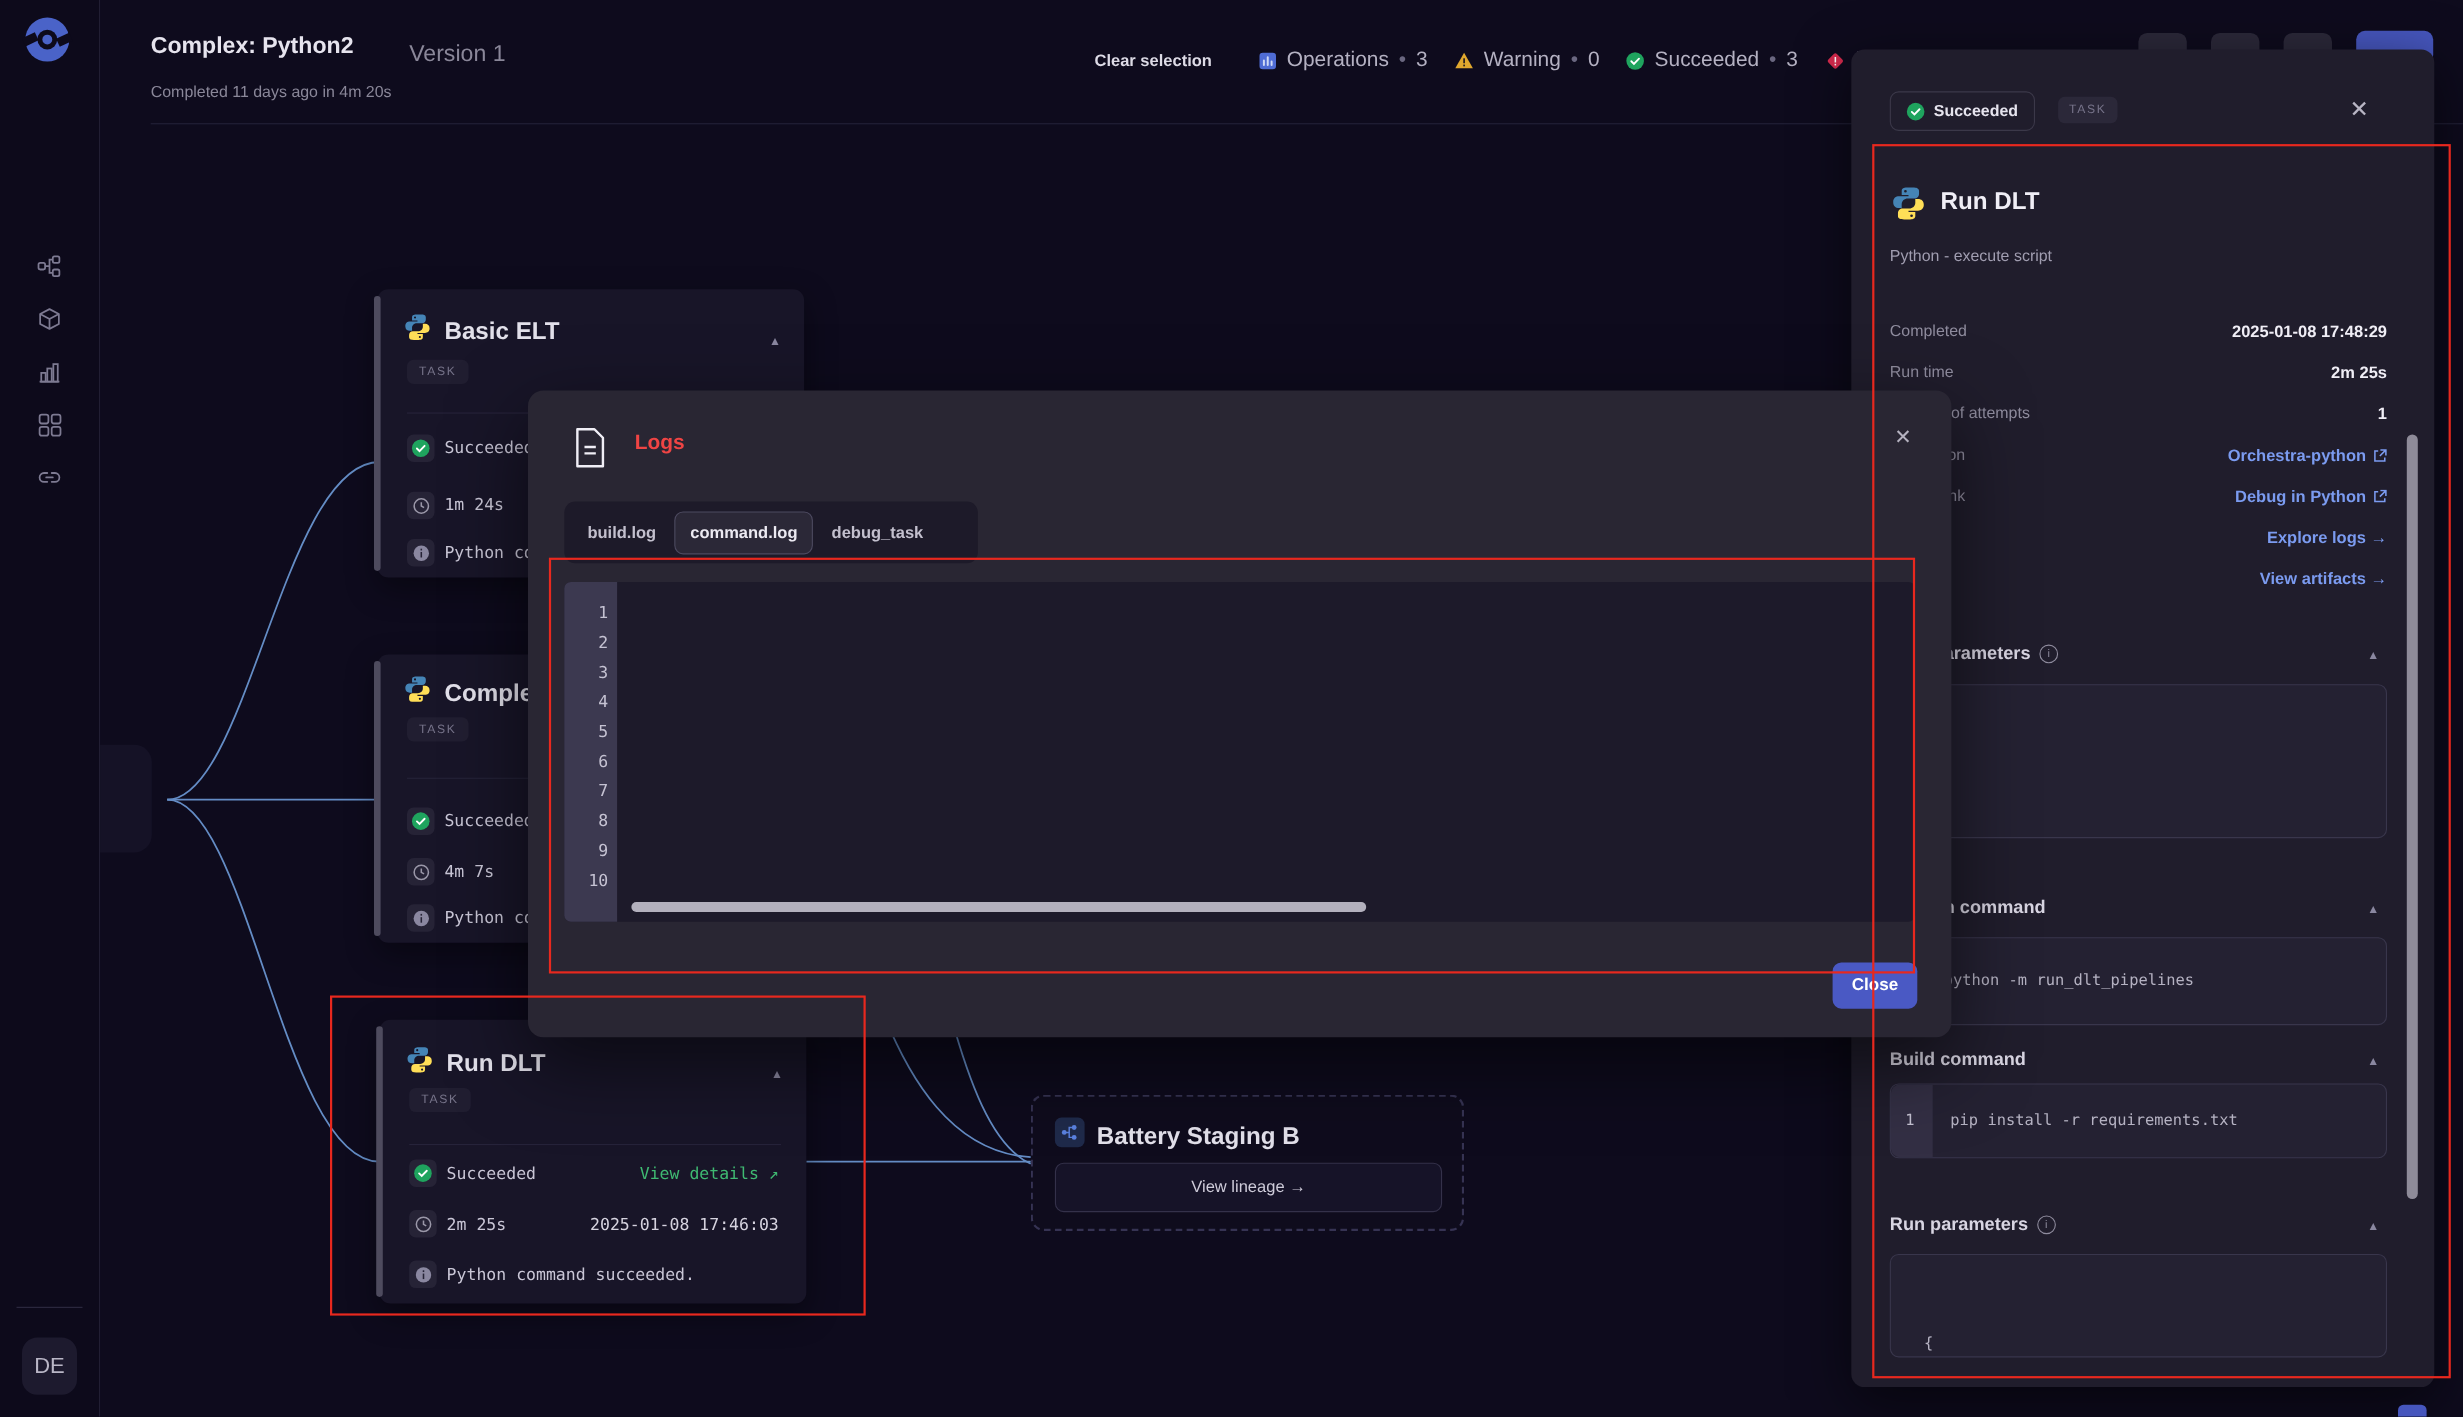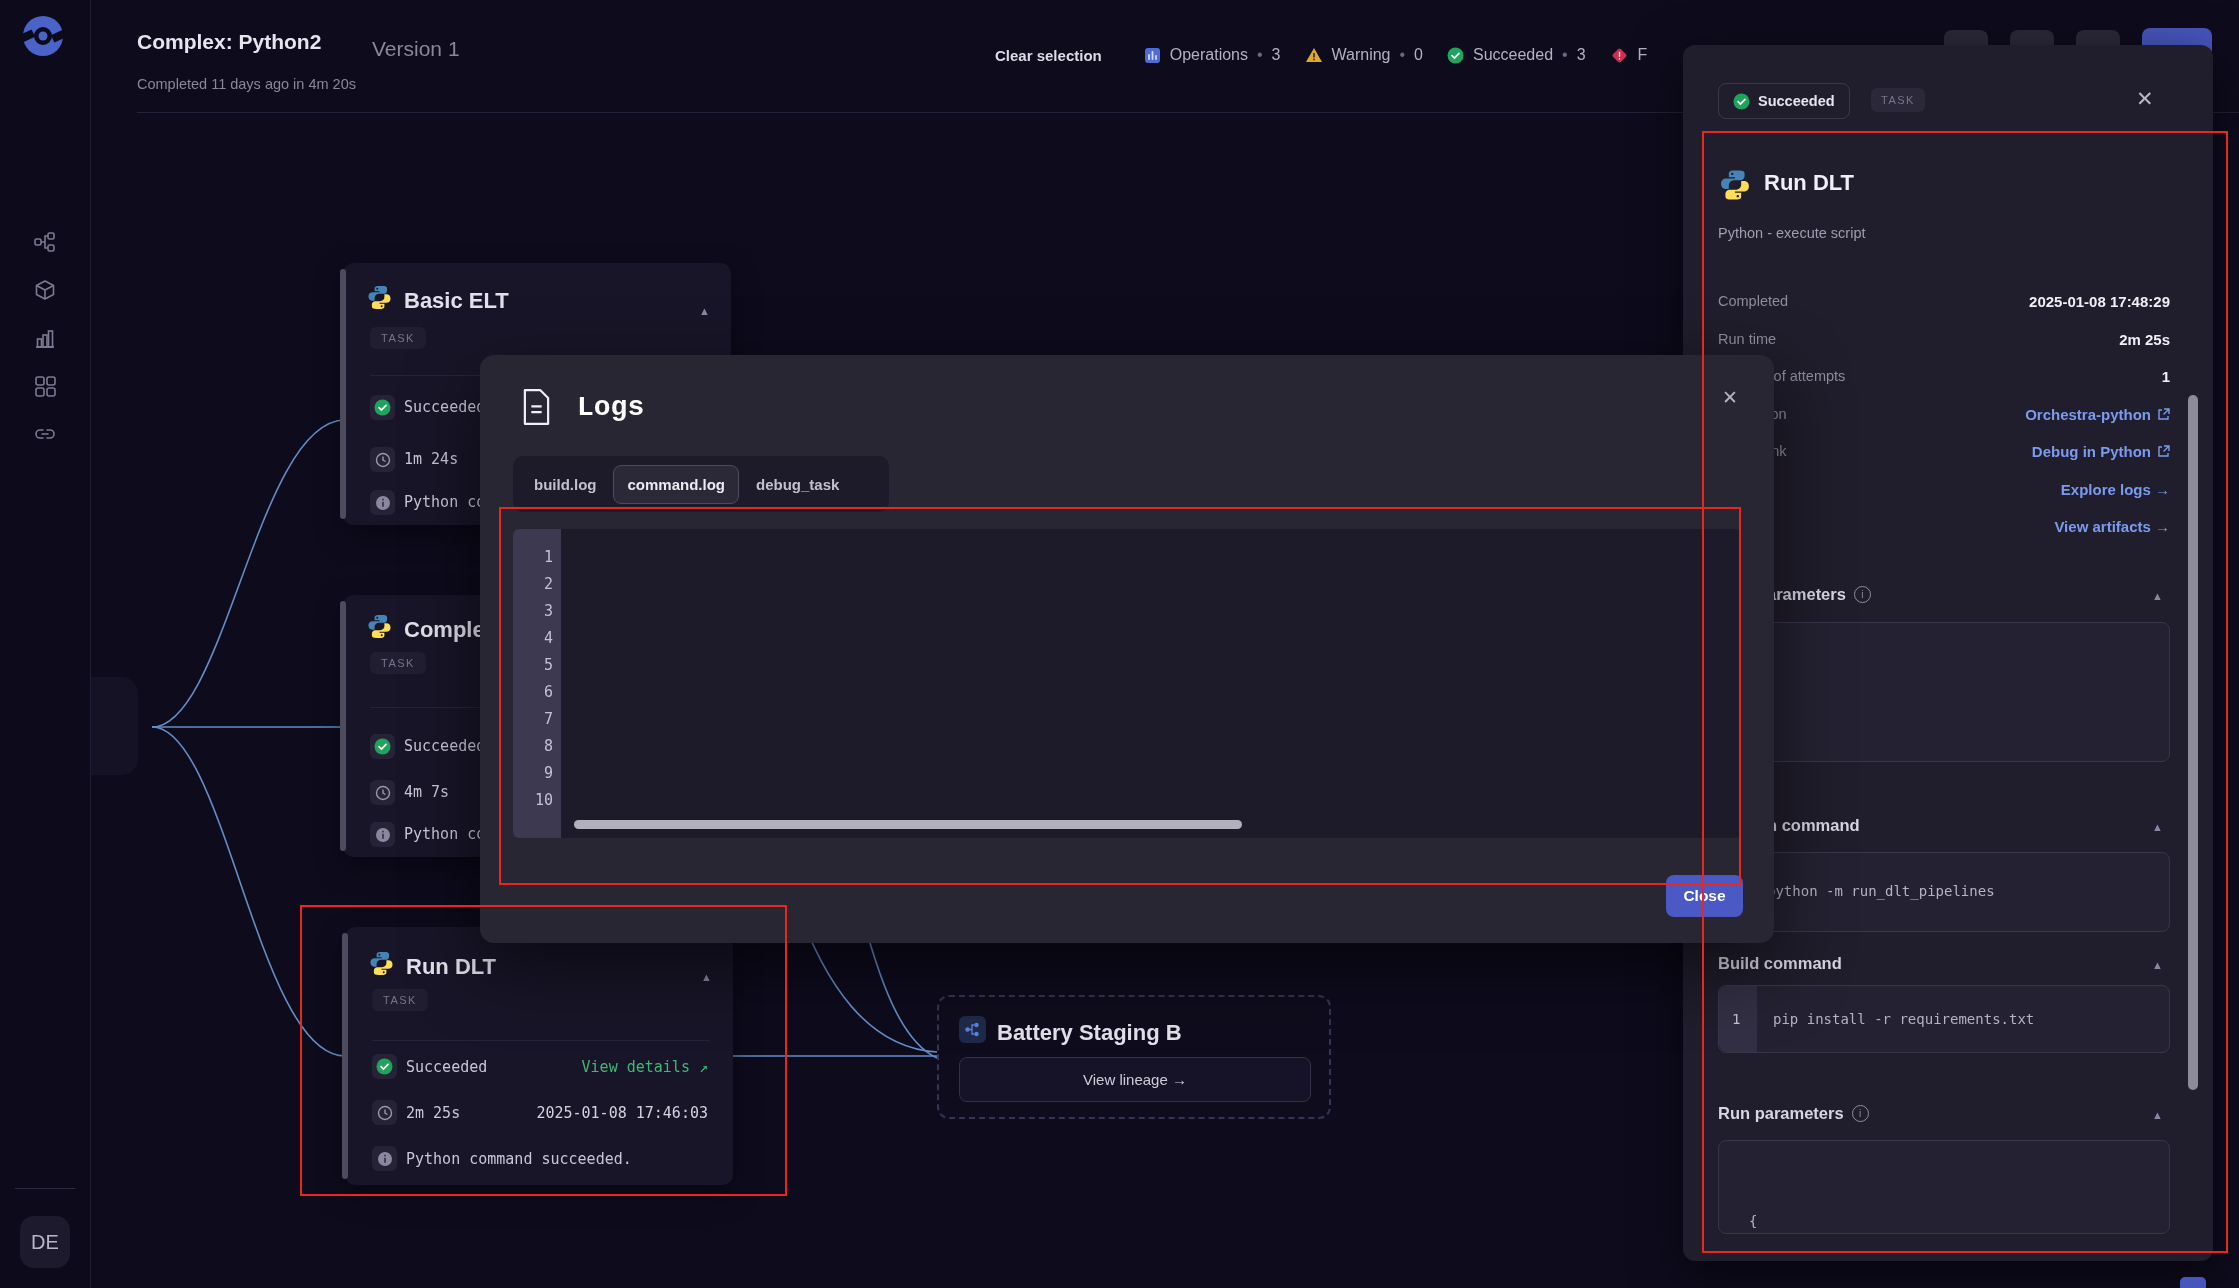--- a/index.html
+++ b/index.html
@@ -18,21 +18,21 @@
     display:flex;align-items:center;justify-content:center;color:#b9b6c6;font-size:20px;}
 
   
   .page-title{left:137px;top:30px;font-size:21px;font-weight:bold;color:#e6e4ee;z-index:3;}
   .page-version{left:372px;top:37px;font-size:21px;color:#8a8799;z-index:3;}
   .page-subtitle{left:137px;top:76px;font-size:14.5px;color:#8a8799;z-index:3;}
   .header-divider{left:137px;top:112px;width:2102px;height:1px;background:#242138;z-index:1;}
 
   .topbar{left:995px;top:40px;height:30px;display:flex;align-items:center;gap:24px;z-index:3;}
   .clear-sel{font-size:15px;font-weight:bold;color:#dddbe6;margin-right:18px;}
-  .stat{display:flex;align-items:center;gap:9px;font-size:16px;color:#b4b1c2;}
+  .stat{display:flex;align-items:center;gap:9px;font-size:19px;color:#b4b1c2;}
   .stat .dot{color:#6a6780;}
 
   .top-btn{top:30px;height:26px;border-radius:8px;background:#2b2839;z-index:4;}
   .top-btn-blue{top:28px;height:30px;border-radius:8px;background:#4656bd;z-index:4;}
 
   
   #connectors{left:0;top:0;z-index:1;}
   .stub{left:-20px;top:677px;width:158px;height:98px;background:#151226;border-radius:16px;z-index:2;}
 
   .card{position:absolute;background:#181528;border-radius:10px;box-shadow:0 10px 28px rgba(0,0,0,.4);z-index:2;}
@@ -50,21 +50,21 @@
 
   .battery{left:937px;top:995px;width:390px;height:120px;border:2px dashed #363353;border-radius:12px;
     background:rgba(17,14,30,.55);z-index:2;}
   .battery-btn{position:absolute;left:20px;top:60px;width:350px;height:43px;border:1px solid #34314a;
     background:#161328;border-radius:8px;display:flex;align-items:center;justify-content:center;
     color:#cfccda;font-size:15px;}
 
   
   .modal{left:480px;top:355px;width:1294px;height:588px;background:#292633;border-radius:14px;
     box-shadow:0 24px 70px rgba(0,0,0,.55);z-index:10;}
-  .modal-title{left:97px;top:37px;font-size:28px;font-weight:bold;color:#ffffff;font-family:Liberation Mono, monospace;}
+  .modal-title{left:97px;top:37px;font-size:19px;font-weight:bold;color:#ef4444;}
   .modal-x{left:1242px;top:31px;font-size:19px;color:#b5b2c0;}
   .tabs{left:33px;top:101px;width:376px;height:56px;background:#1d1a29;border-radius:10px;
     display:flex;align-items:center;padding:0 8px;box-sizing:border-box;gap:4px;}
   .tab{font-size:15px;font-weight:bold;color:#c3c0ce;padding:10px 13px;border-radius:8px;}
   .tab.active{background:#2b2837;border:1px solid #4d4a60;color:#eceaf2;}
   .codewrap{left:33px;top:174px;width:1228px;height:309px;background:#1d1a2a;border-radius:6px;}
   .gutter{position:absolute;left:0;top:0;width:48px;height:309px;background:#3c3950;border-radius:6px 0 0 6px;}
   .gut-lines{position:absolute;left:0;top:15px;width:40px;text-align:right;
     font-family:"DejaVu Sans Mono",monospace;font-size:15px;color:#c5c2d2;line-height:27px;}
   .log-lines{position:absolute;left:65px;top:15px;width:1155px;height:280px;overflow:hidden;

